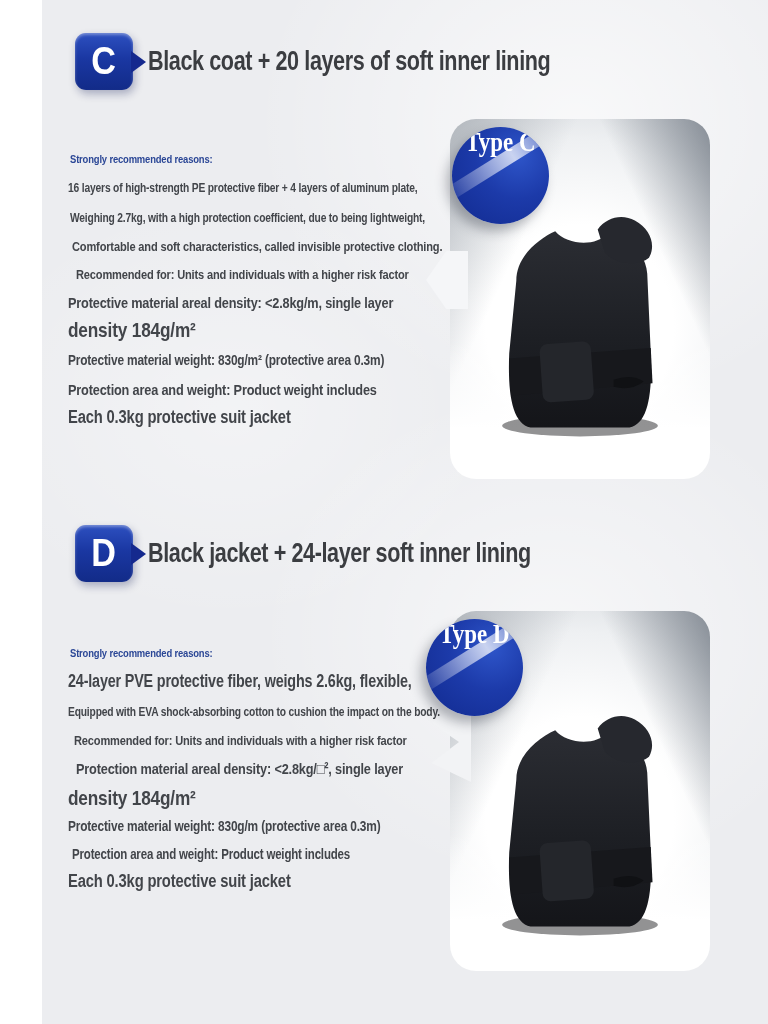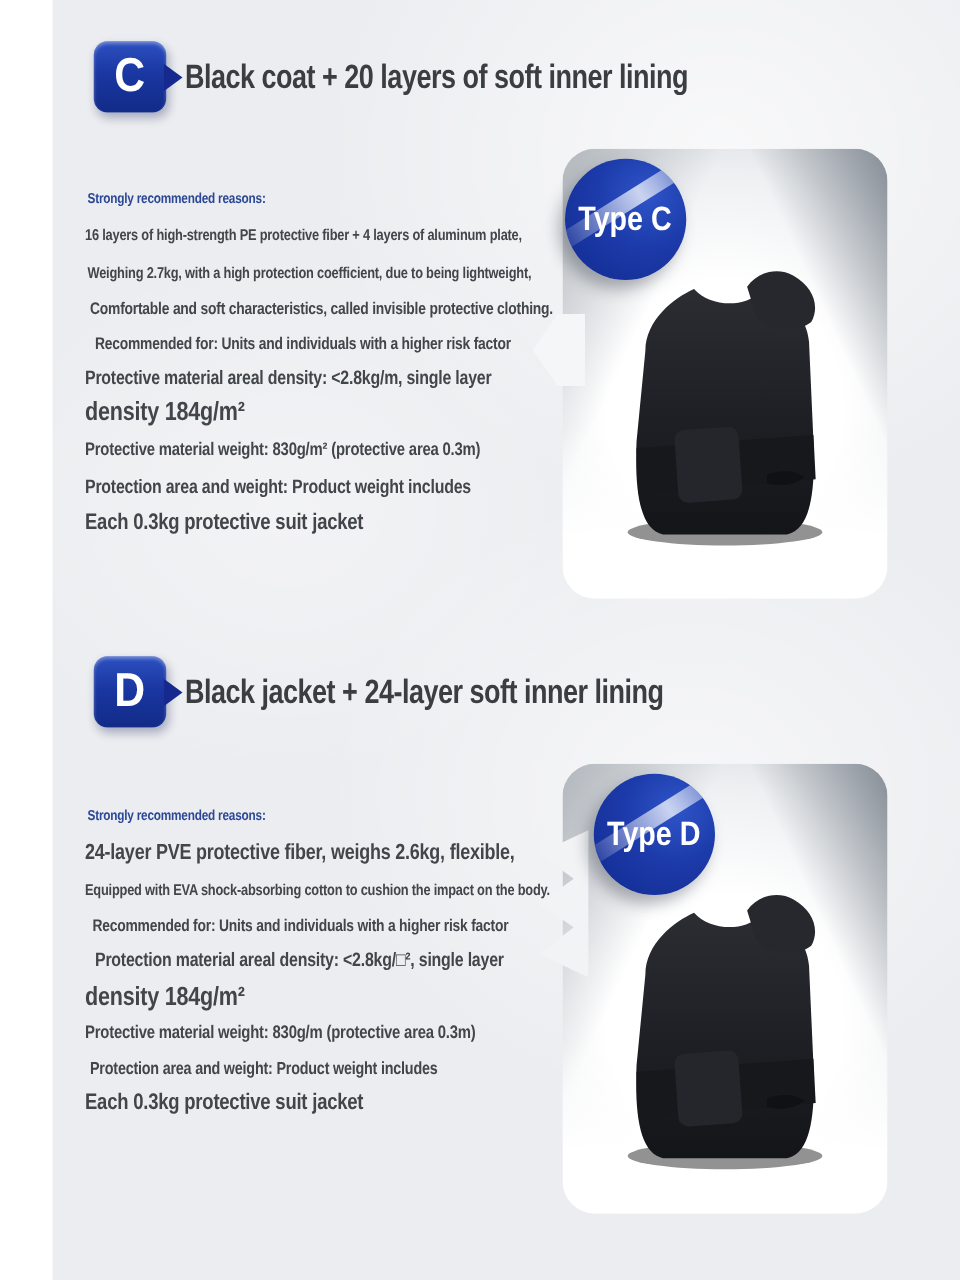--- a/index.html
+++ b/index.html
@@ -51,22 +51,23 @@
       radial-gradient(120% 95% at 50% 58%, #ffffff 30%, #eef0f2 55%, #ccd0d5 82%, #a2a8b0 100%);
     z-index:1;
   }
   .card svg { position:absolute; left:15px; width:230px; height:310px; }
 
   
   .type-badge {
     position:absolute; width:97px; height:97px; border-radius:50%; overflow:hidden;
     background:radial-gradient(circle at 68% 30%, #2e55c9 0%, #1c3aa9 45%, #112a8f 100%);
     box-shadow:-5px 7px 12px rgba(40,45,60,0.35);
-    display:flex; align-items:center; justify-content:center;
+    display:flex; justify-content:center;
     z-index:6;
+    font-family:Liberation Serif, serif;
   }
   .type-badge .tlabel { color:#ffffff; font-size:27px; font-weight:700; transform:scaleX(0.85); }
   .type-badge .gloss {
     position:absolute; left:-20%; top:26%; width:150%; height:14px;
     background:linear-gradient(90deg, rgba(255,255,255,0) 0%, rgba(255,255,255,0.75) 55%, rgba(255,255,255,0) 100%);
     transform:rotate(-32deg);
   }
 
   
   .arrow-left {
@@ -146,21 +147,21 @@
       <svg viewBox="0 0 260 320" style="top:42px;" role="img">
         <ellipse cx="130" cy="292" rx="88" ry="12" fill="#0d0e10" opacity="0.45"></ellipse>
         <path d="M58 128 C58 100 84 80 102 72 C116 88 148 90 162 74 C186 80 204 96 206 120 L210 210 C212 260 206 290 186 294 L74 294 C54 290 48 258 50 210 Z" fill="url(#vg)"></path>
         <path d="M150 70 C160 56 178 52 192 60 C210 70 216 88 208 102 C196 112 170 110 158 96 Z" fill="#26282e"></path>
         <path d="M50 216 L210 204 L212 244 L52 258 Z" fill="#17181c"></path>
         <rect x="86" y="198" width="58" height="66" rx="9" transform="rotate(-4 115 231)" fill="#24262b"></rect>
         <path d="M168 240 q20 -7 34 2 q-14 11 -34 6 z" fill="#101114"></path>
       </svg>
     </div>
 
-    <div class="type-badge" style="left:475px; top:619px;">
+    <div class="type-badge" style="left:426px; top:619px;">
       <span class="gloss"></span>
       <span class="tlabel">Type D</span>
     </div>
 
     <div class="zigzag" style="left:431px; top:664px;"></div>
 
     <div class="txt reasons" style="left:70px; top:647px;">Strongly recommended reasons:</div>
     <div class="txt" style="left:68px; top:671px; font-size:17.5px;">24-layer PVE protective fiber, weighs 2.6kg, flexible,</div>
     <div class="txt" style="left:68px; top:705px; font-size:12.5px;">Equipped with EVA shock-absorbing cotton to cushion the impact on the body.</div>
     <div class="txt" style="left:74px; top:733px; font-size:13.5px;">Recommended for: Units and individuals with a higher risk factor</div>

